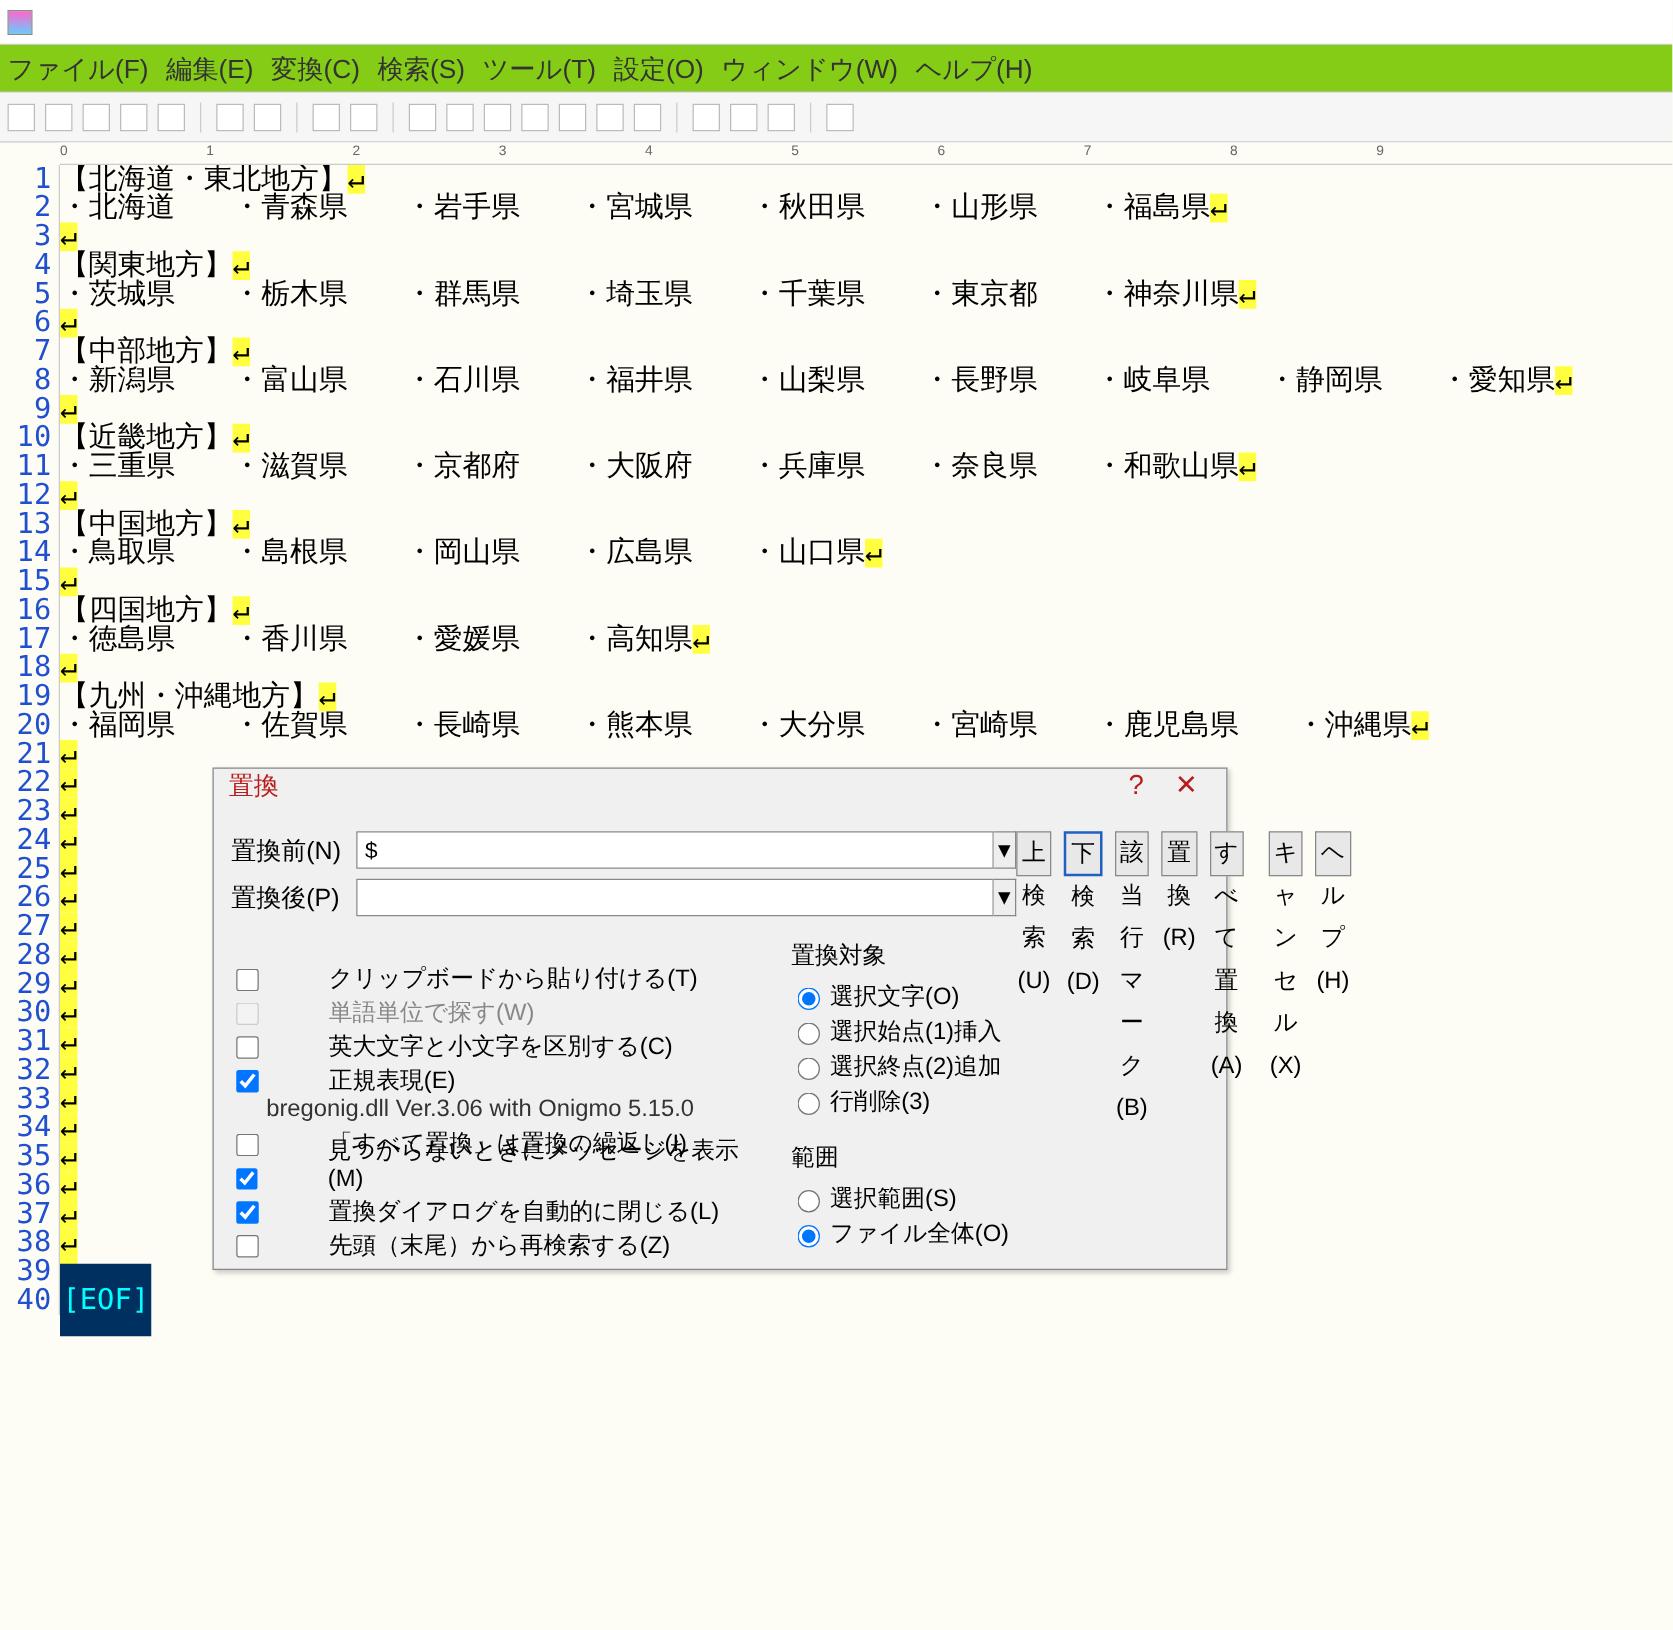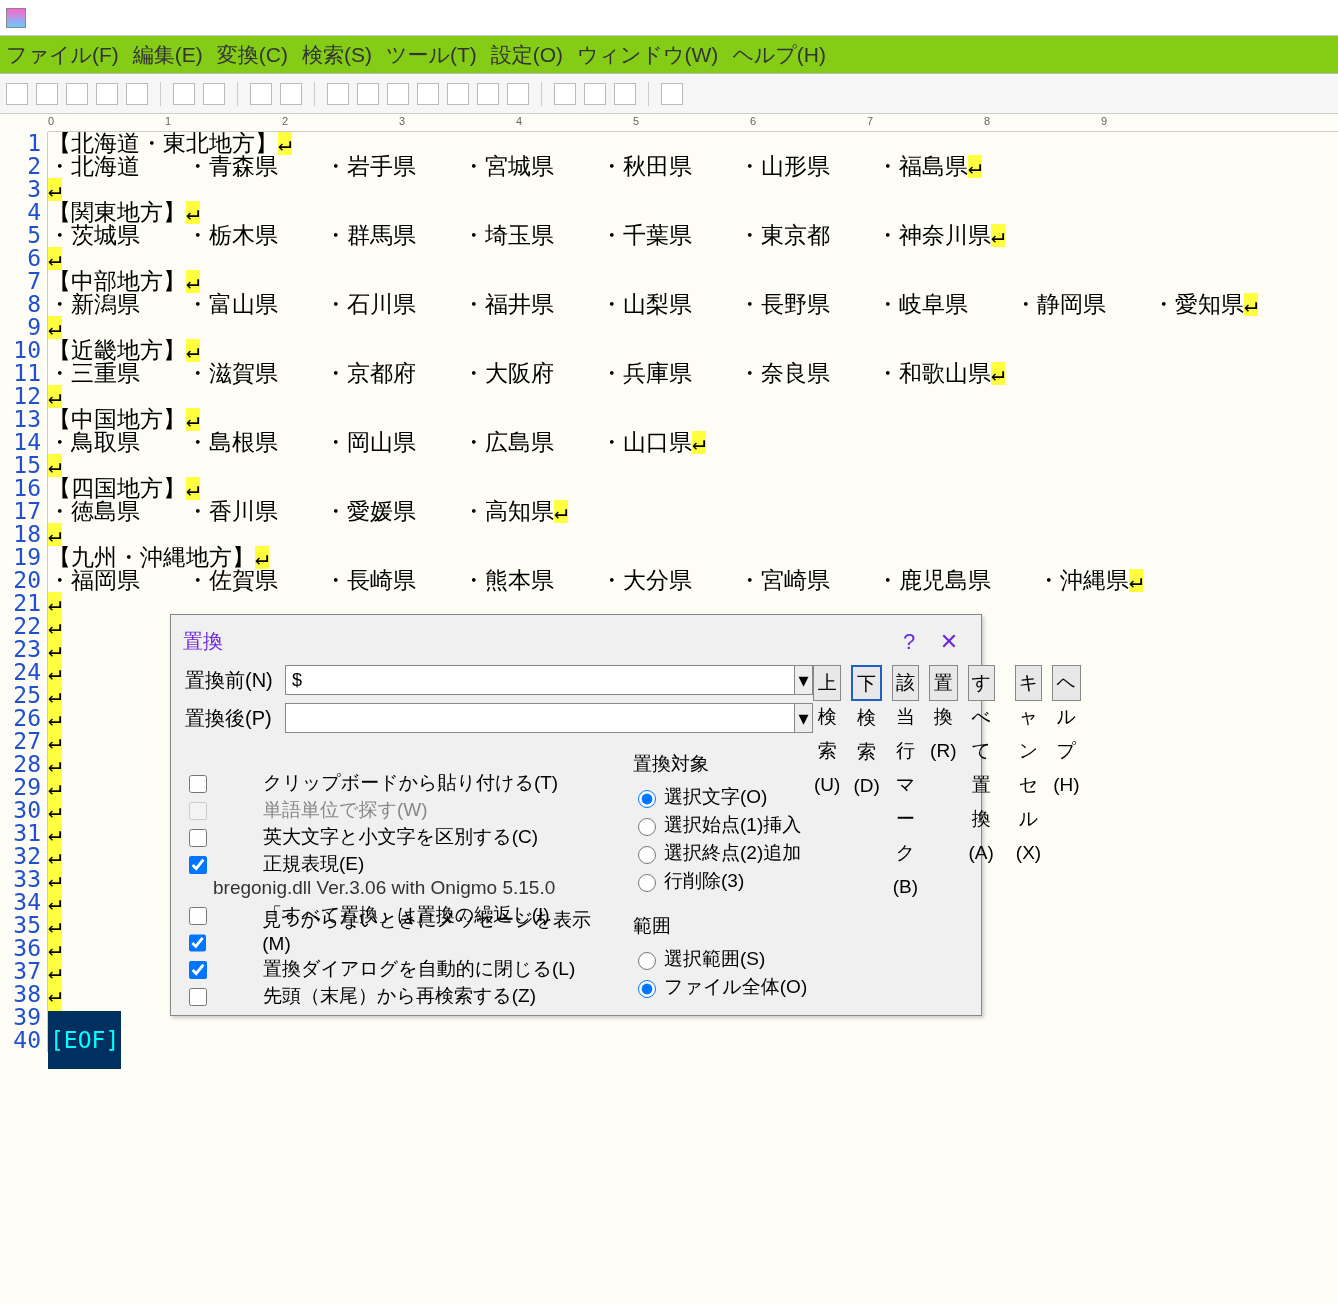--- a/index.html
+++ b/index.html
@@ -98,23 +98,23 @@
     width: 812px;
     height: 402px;
     background: #f0f0f0;
     border: 1px solid #888;
     box-shadow: 2px 2px 4px rgba(0,0,0,.2);
     font-size: 20px;
   }
   .dlg-titlebar {
     height: 40px;
     display: flex;
-    align-items: flex-end;
+    align-items: flex-start;
     padding: 0 12px;
-    color: #6d28d9;
+    color: #b91c1c;
   }
   .dlg-titlebar .spacer { flex: 1; }
   .dlg-titlebar .help, .dlg-titlebar .close {
     width: 40px; text-align: center; cursor: pointer; font-size: 22px;
   }
   .dlg-body { padding: 10px 14px; display: flex; }
   .dlg-main { flex: 1; }
   .dlg-side { width: 164px; display: flex; flex-direction: row; gap: 10px; }
   .dlg-row { display: flex; align-items: center; margin-bottom: 8px; }
   .dlg-row label { width: 100px; }

